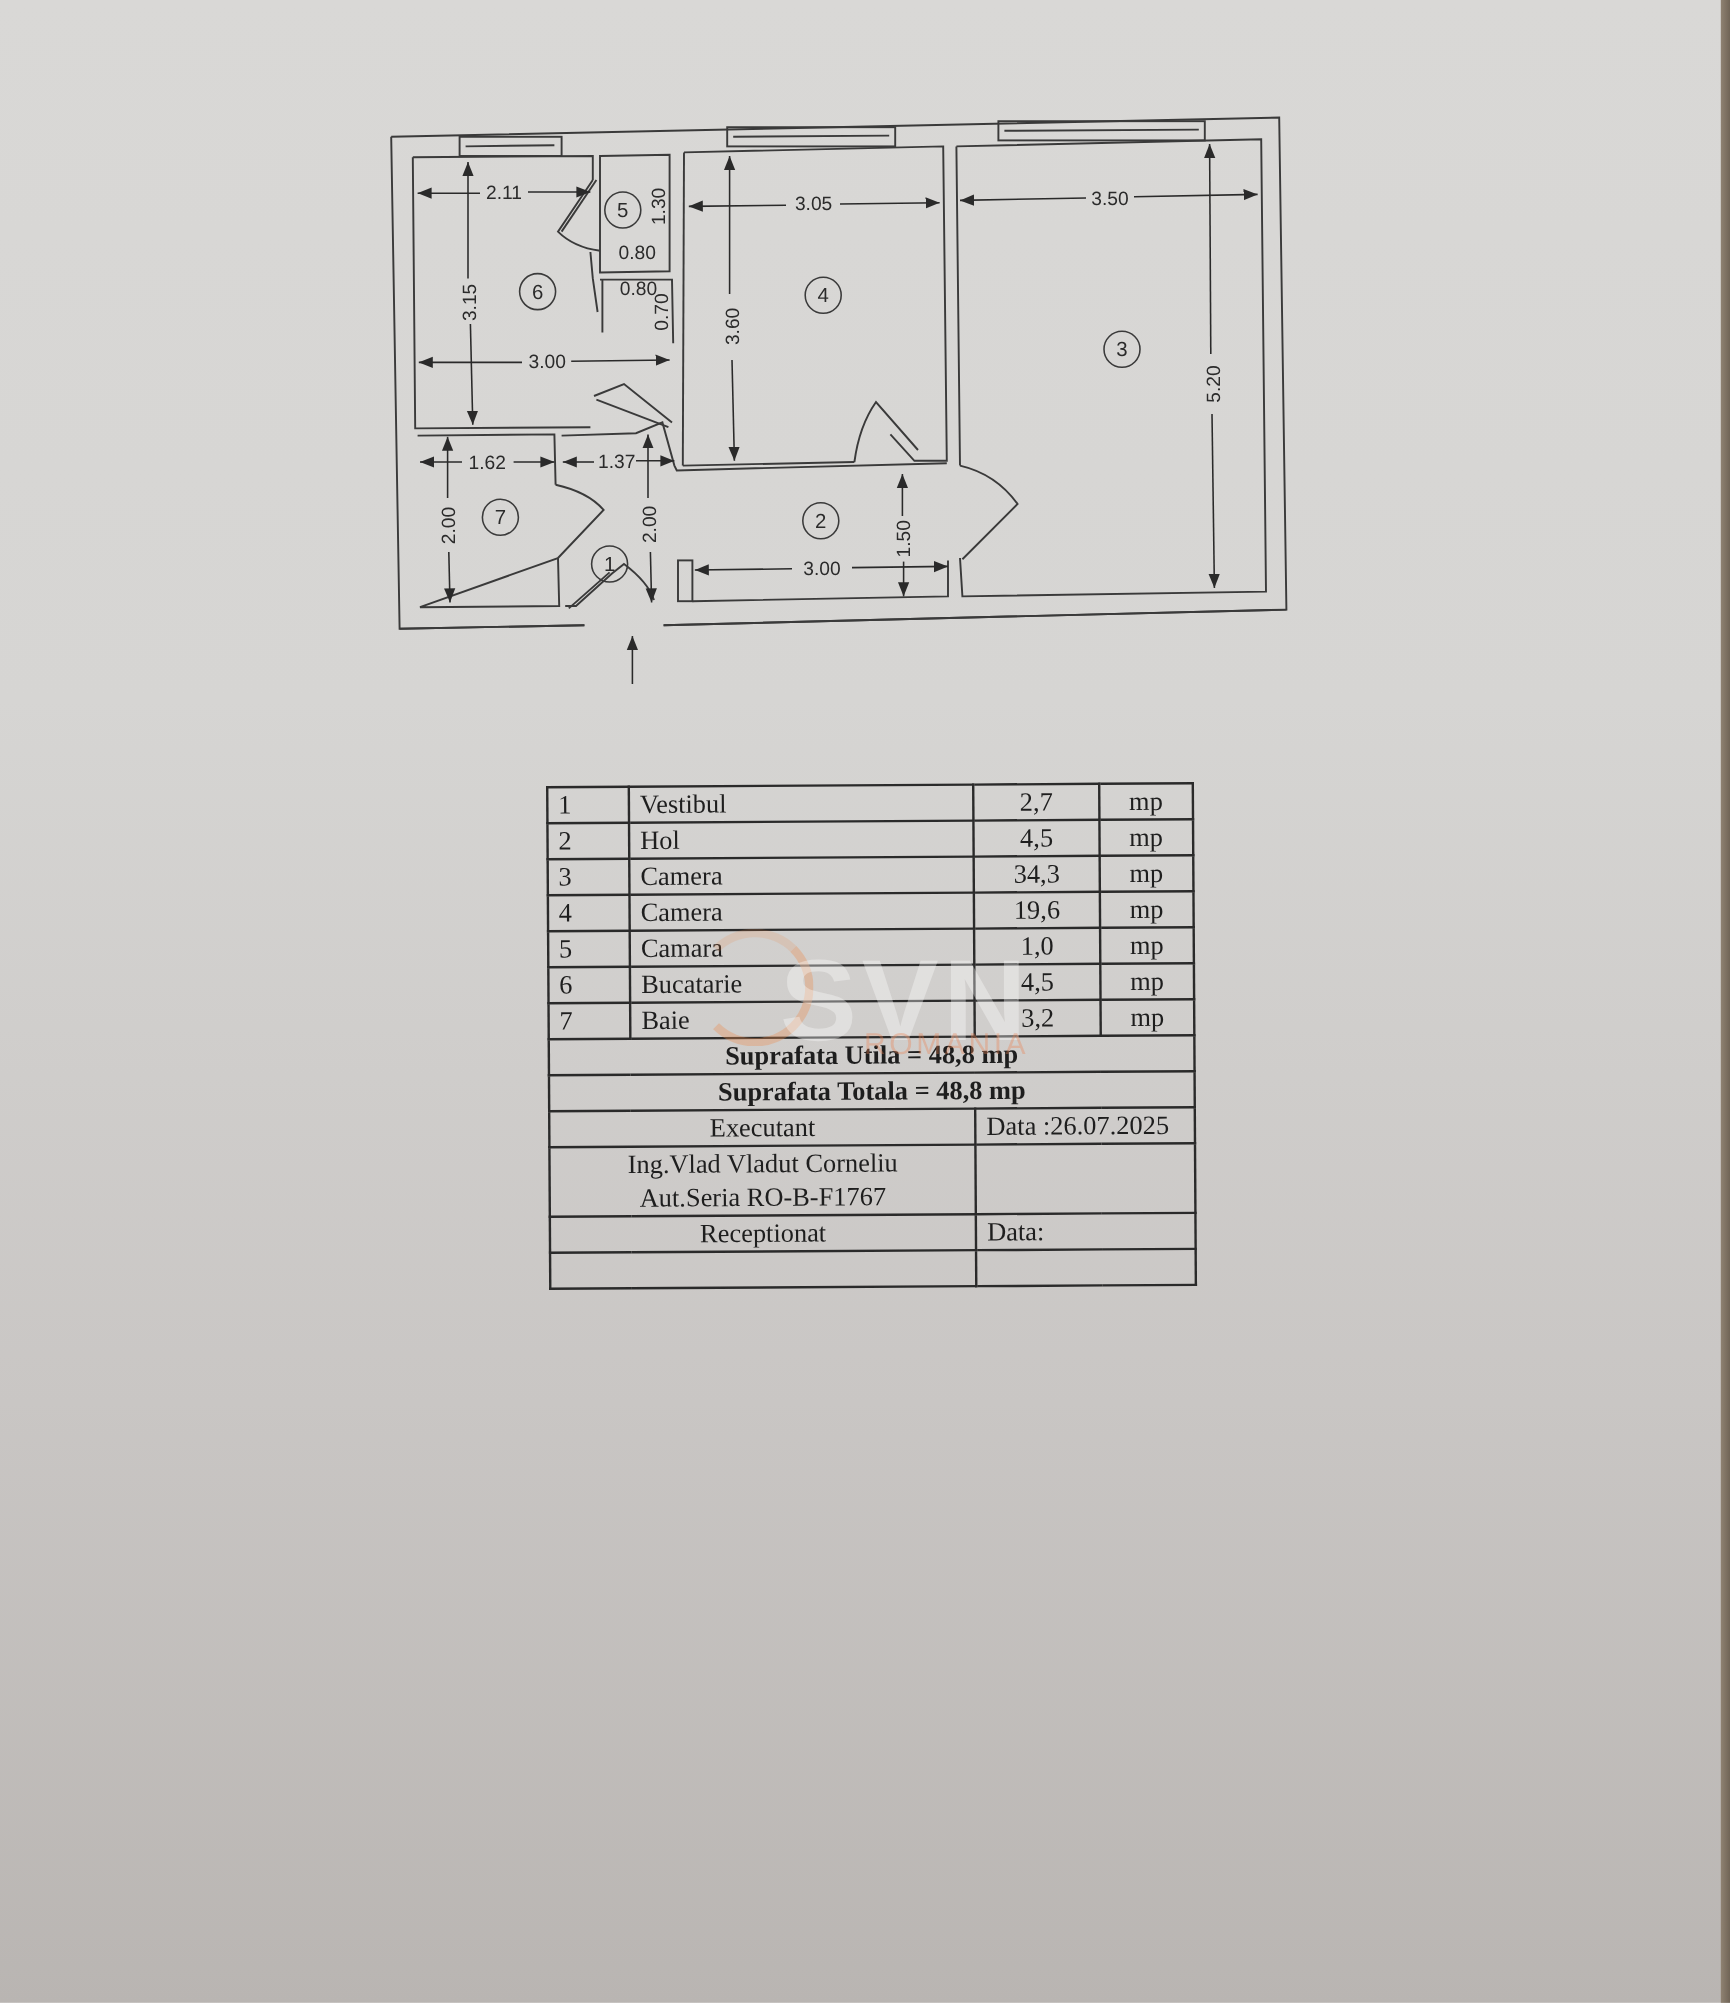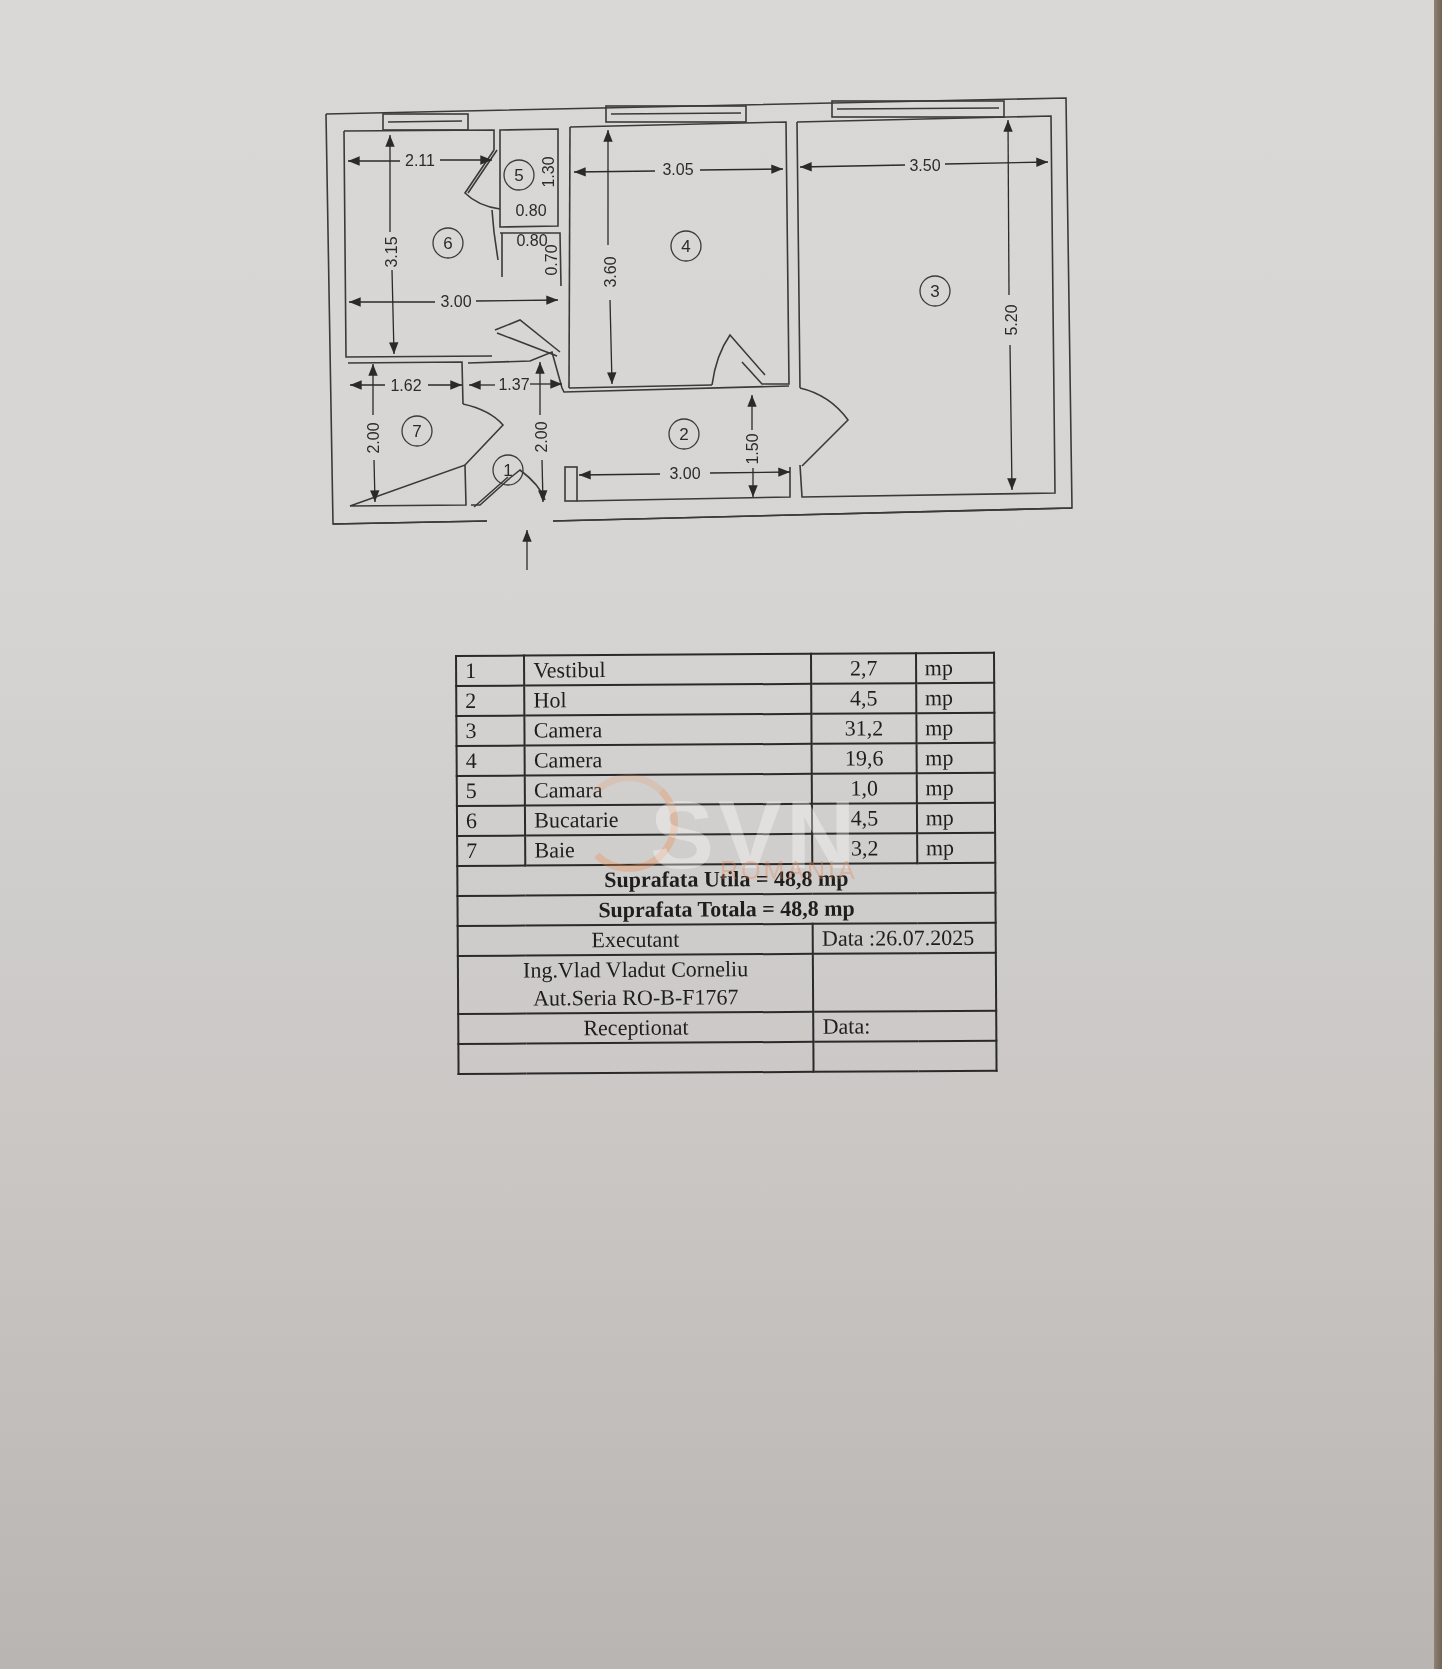--- a/index.html
+++ b/index.html
@@ -62,21 +62,21 @@
     table.areas td {
       border: 2px solid #2a2a2a;
       padding: 0 8px;
       height: 28px;
       line-height: 28px;
       white-space: nowrap;
     }
     td.c-num { width: 50px; padding-left: 12px; }
     td.c-name { width: 268px; padding-left: 12px; }
     td.c-val { width: 86px; text-align: center; margin-left: 44px; }
-    td.c-unit { width: 60px; }
+    td.c-unit { width: 60px; text-align: center; }
     td.summary {
       text-align: center;
       font-weight: bold;
       font-size: 22px;
     }
     td.hdr-left { text-align: center; }
     td.hdr-right { text-align: left; padding-left: 12px; }
     td.sig-left {
       vertical-align: top;
       text-align: center;
@@ -256,21 +256,21 @@
       </tr>
       <tr>
         <td class="c-num">2</td>
         <td class="c-name">Hol</td>
         <td class="c-val">4,5</td>
         <td class="c-unit">mp</td>
       </tr>
       <tr>
         <td class="c-num">3</td>
         <td class="c-name">Camera</td>
-        <td class="c-val">31,2</td>
+        <td class="c-val">34,3</td>
         <td class="c-unit">mp</td>
       </tr>
       <tr>
         <td class="c-num">4</td>
         <td class="c-name">Camera</td>
         <td class="c-val">19,6</td>
         <td class="c-unit">mp</td>
       </tr>
       <tr>
         <td class="c-num">5</td>

